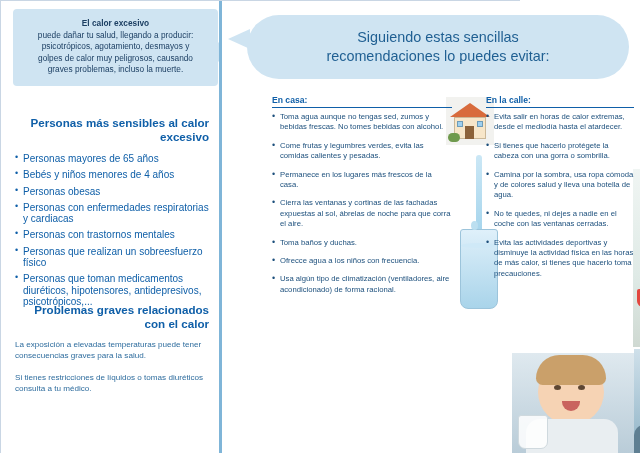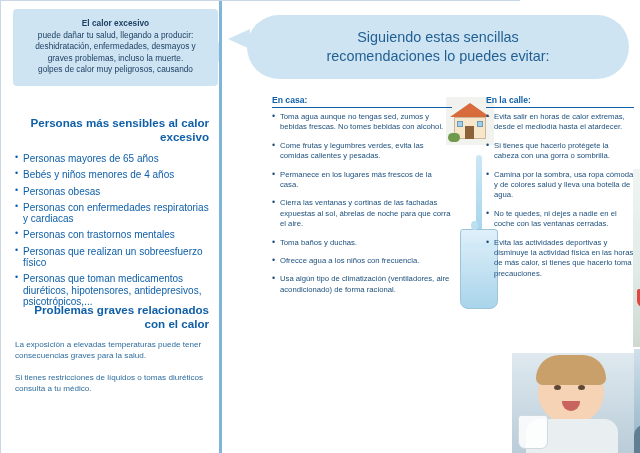--- a/index.html
+++ b/index.html
@@ -218,23 +218,23 @@
 </head>
 <body>
 
 <div class="page">
 
   <div class="left-col">
 
     <div class="callout">
       <div class="line first">El calor excesivo</div>
       <div class="line">puede dañar tu salud,  llegando a producir:</div>
-      <div class="line">deshidratación, enfermedades, desmayos y</div>
+      <div class="line">psicotrópicos, agotamiento, desmayos y</div>
+      <div class="line">golpes de calor muy peligrosos, causando</div>
       <div class="line">graves problemas, incluso la muerte.</div>
-      <div class="line">golpes de calor muy peligrosos, causando</div>
     </div>
     <div class="callout-tail"></div>
 
     <div class="lsec-title t1">Personas más sensibles al calor excesivo</div>
 
     <ul class="bullets">
       <li>Personas mayores de 65 años</li>
       <li>Bebés y niños menores de 4 años</li>
       <li>Personas obesas</li>
       <li>Personas con enfermedades respiratorias y cardiacas</li>

